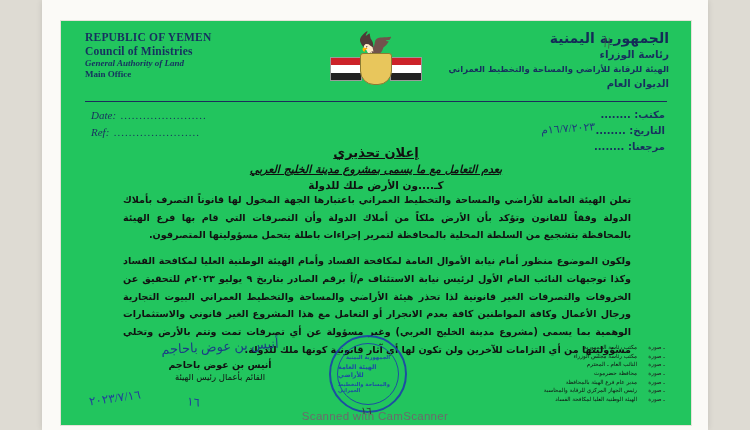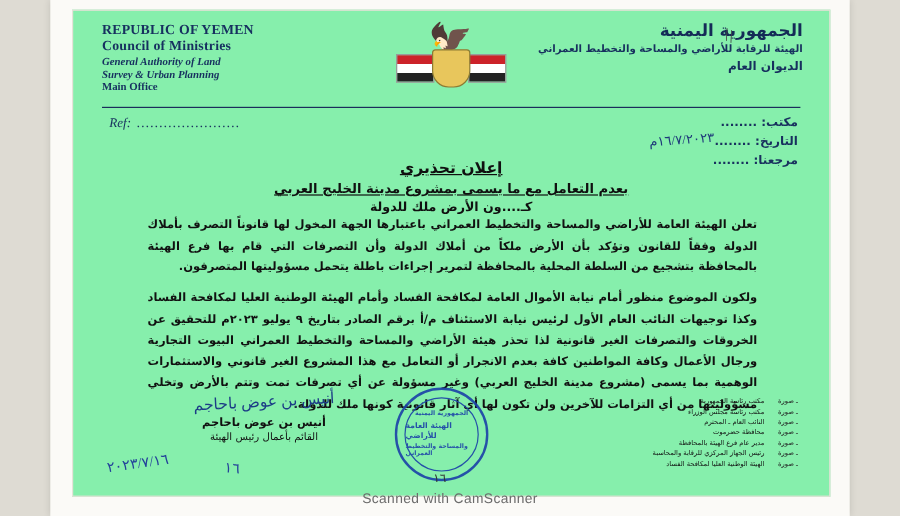--- a/index.html
+++ b/index.html
@@ -35,23 +35,23 @@
   .sheet {
     position: absolute;
     left: 42px; top: 0;
     width: 666px;
     height: 430px;
     background: #fbfaf7;
     box-shadow: 0 0 6px rgba(0,0,0,0.12);
   }
   .sheet-inner {
     position: absolute;
-    left: 18px; top: 8px;
+    left: 18px; top: 20px;
     width: 630px; height: 404px;
-    background: #86efac;
+    background: #22c55e;
     border: 1px solid #e6e2d9;
   }
 
   
   .header {
     position: absolute;
     left: 0; top: 6px;
     width: 630px;
     height: 78px;
   }
@@ -199,20 +199,21 @@
     color: #101010;
     letter-spacing: .5px;
     text-decoration: underline;
   }
   .doc-subtitle {
     margin-top: 3px;
     font-size: 11px;
     font-weight: bold;
     color: #101010;
     text-decoration: underline;
+    font-style: italic;
   }
   .doc-sub2 {
     margin-top: 3px;
     font-size: 10.5px;
     font-weight: bold;
     color: #101010;
   }
   .body-text {
     position: absolute;
     left: 62px;
@@ -380,46 +381,49 @@
 
   <div class="sheet">
     <div class="sheet-inner">
 
       <div class="header">
 
         <div class="header-left">
           <div class="hl-line hl-1">REPUBLIC OF YEMEN</div>
           <div class="hl-line hl-2">Council of Ministries</div>
           <div class="hl-line hl-3">General Authority of Land</div>
-          <div class="hl-line hl-4">Survey &amp; Urban Planning</div>
           <div class="hl-line hl-5">Main Office</div>
         </div>
 
         <div class="header-center">
           <div class="emblem">
             <div class="flagbar"></div>
             <div class="flagbar right"></div>
             <div class="eagle">🦅</div>
             <div class="shield"></div>
           </div>
         </div>
 
         <div class="header-right">
           <div class="hr-1">الجمهورية اليمنية</div>
+          <div class="hr-2">رئاسة الوزراء</div>
           <div class="hr-3">الهيئة للرقابة للأراضي والمساحة والتخطيط العمراني</div>
           <div class="hr-4">الديوان العام</div>
         </div>
 
         <div class="corner-mark">\\</div>
       </div>
 
       <div class="rule"></div>
 
       <div class="meta">
         <div class="meta-left">
+          <div>
+            <span>Date</span><span class="dots">: .......................</span>
+          </div>
           <div>
             <span>Ref</span><span class="dots">: .......................</span>
           </div>
         </div>
 
         <div class="meta-right">
           <div>
             <span>مكتب</span><span>: ........</span>
           </div>
           <div>

